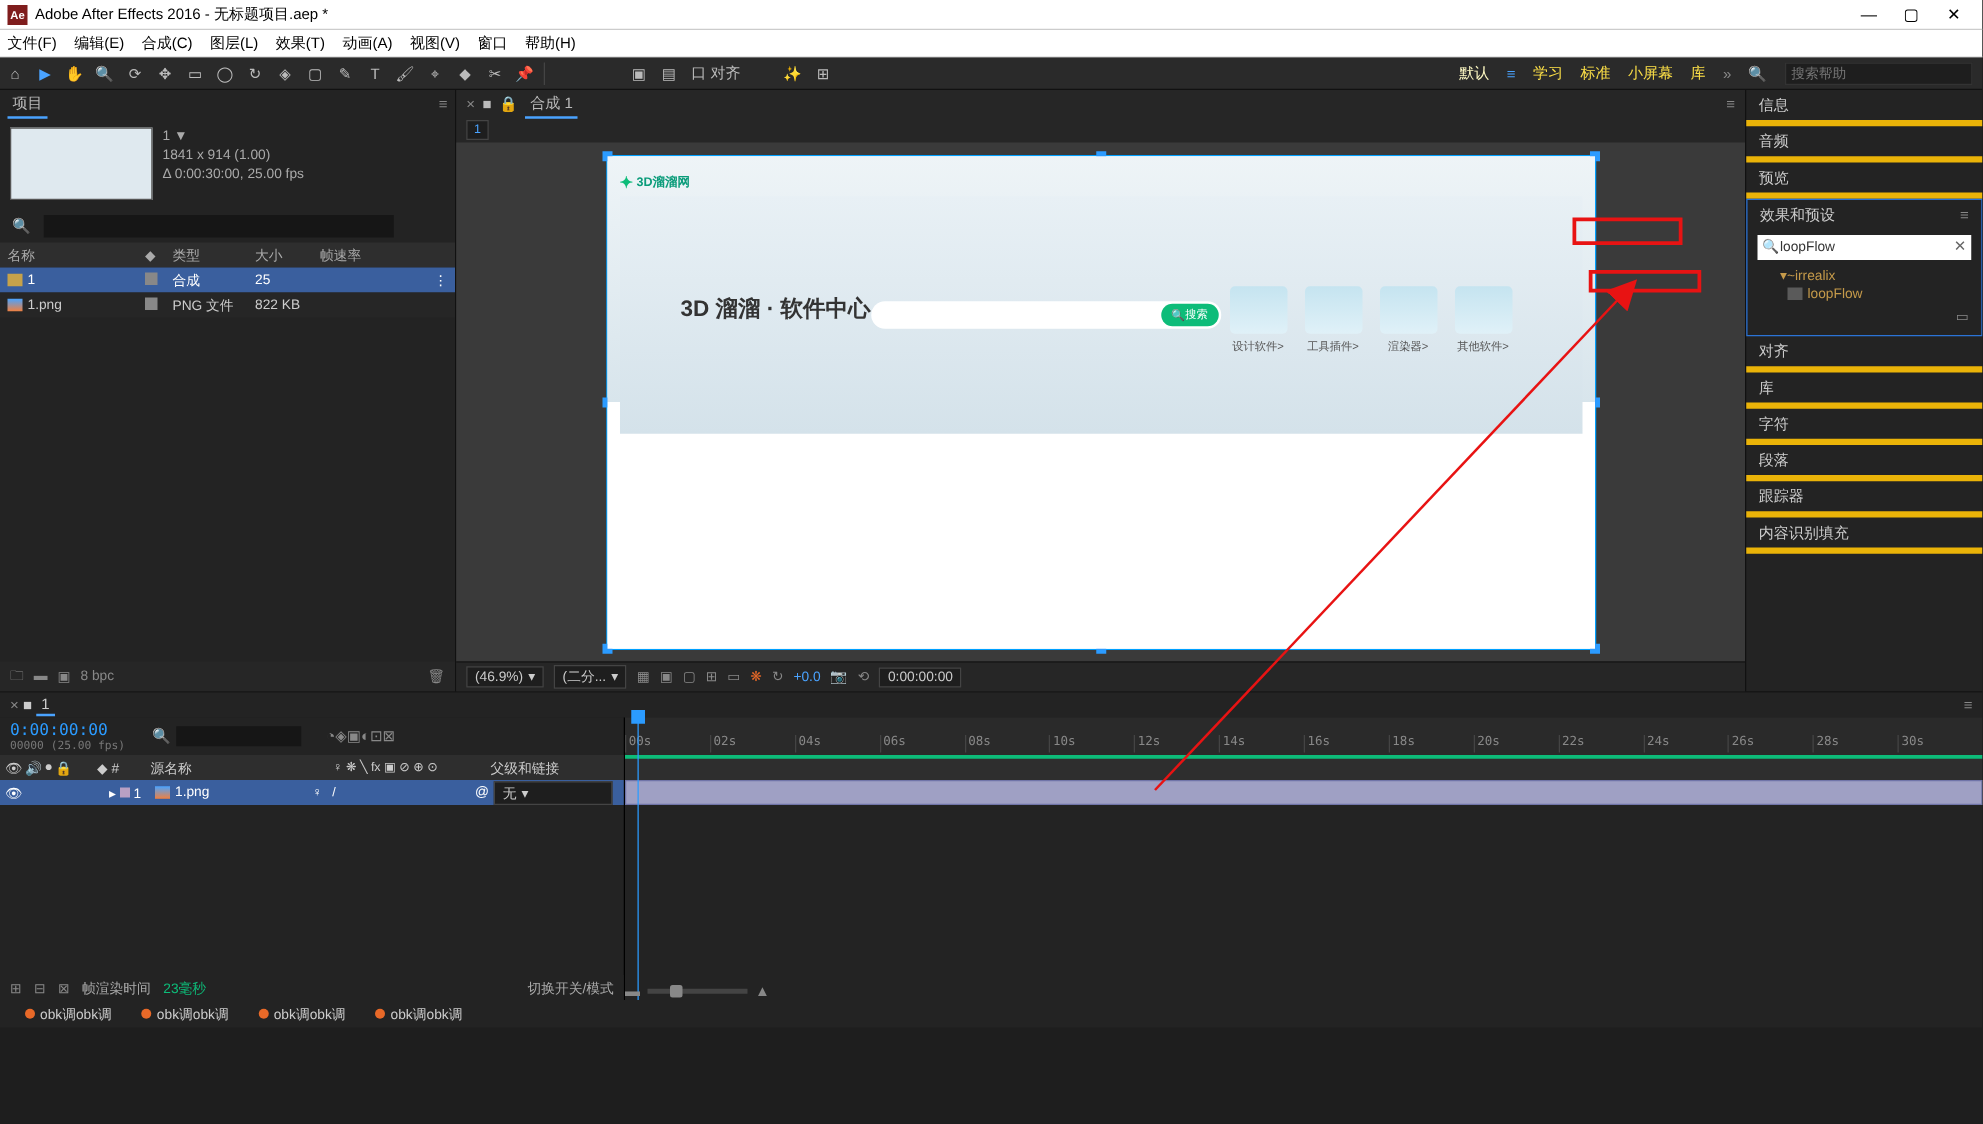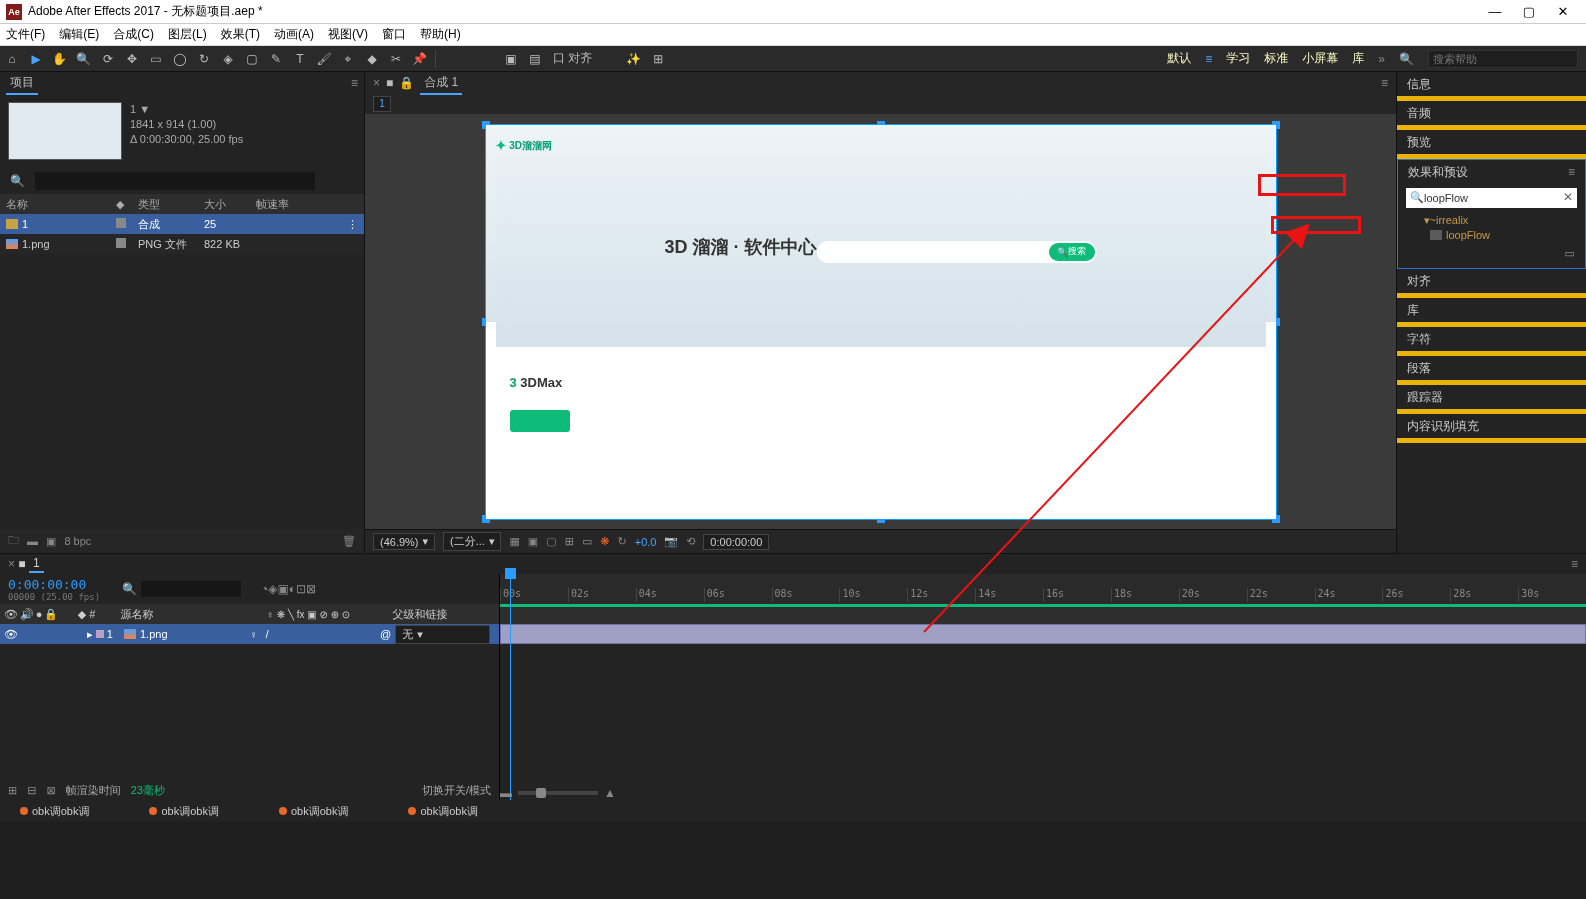--- a/index.html
+++ b/index.html
@@ -14,21 +14,21 @@
 
 .menu-bar { height:22px; background:#fff; color:#000; display:flex; align-items:center; padding:0 6px; border-bottom:1px solid #ddd; }
 .menu-bar .mi { margin-right:14px; cursor:pointer; }
 
 
 .toolbar { height:26px; background:#2a2a2a; border-bottom:1px solid #111; display:flex; align-items:center; }
 .tool-icon { width:24px; height:24px; display:flex; align-items:center; justify-content:center; color:#bbb; cursor:pointer; }
 .tool-icon.sel { color:#4aa3ff; }
 .tool-divider { width:1px; height:18px; background:#444; margin:0 3px; }
 .toolbar .right { margin-left:auto; display:flex; align-items:center; gap:14px; padding-right:8px; }
-.workspace-btn { color:#fef9c3; cursor:pointer; }
+.workspace-btn { color:#fde047; cursor:pointer; }
 .workspace-btn.sel { color:#fef9c3; }
 .help-search { width:150px; height:18px; background:#1e1e1e; border:1px solid #333; color:#999; padding:0 4px; font-size:11px; }
 
 
 .main { display:flex; height:481px; }
 
 
 .project-panel { width:365px; background:#232323; display:flex; flex-direction:column; border-right:1px solid #111; }
 .panel-tab-row { height:22px; display:flex; align-items:center; padding:0 6px; color:#bbb; }
 .tab-label { border-bottom:2px solid #4aa3ff; padding:2px 4px; font-size:12px;}
@@ -120,33 +120,33 @@
 .ruler{height:30px;background:#2a2a2a;display:flex;align-items:flex-end;padding-bottom:2px;}
 .ruler-tick{flex:1;font-size:10px;color:#888;text-align:left;border-left:1px solid #444;height:14px;padding-left:2px;font-family:Consolas,monospace;}
 .track-area{position:relative;height:180px;}
 .track-head-bar{height:20px;background:#2e2e2e;}
 .track-bar{height:20px;background:#9fa0c4;margin-top:0;position:relative;border:1px solid #7074a8;}
 .track-top-green{position:absolute;top:0;left:0;right:0;height:3px;background:#0dbc79;}
 .playhead{position:absolute;top:0;bottom:0;width:1px;background:#2b9bff;left:10px;}
 .playhead-top{position:absolute;top:-6px;left:-5px;width:11px;height:11px;background:#2b9bff;}
 
 
-.status-bar{height:22px;background:#232323;display:flex;align-items:center;gap:60px;padding:0 20px;font-size:11px;}
+.status-bar{height:22px;background:#232323;display:flex;align-items:center;gap:24px;padding:0 20px;font-size:11px;}
 .status-bar .dot{ width:8px;height:8px;border-radius:50%;background:#e86928;display:inline-block;margin-right:4px;}
 
 svg.arrow{position:absolute;z-index:100;pointer-events:none;}
 .cf-ic{color:#888;cursor:pointer;}
 .small-sq{width:10px;height:10px;background:#888;display:inline-block;}
 </style>
 </head>
 <body>
 
 <div class="title-bar">
   <div class="app-icon">Ae</div>
-  <div>Adobe After Effects 2017 - 无标题项目.aep *</div>
+  <div>Adobe After Effects 2016 - 无标题项目.aep *</div>
   <div class="spacer"></div>
   <div class="winbtn">—</div>
   <div class="winbtn">▢</div>
   <div class="winbtn close">✕</div>
 </div>
 
 <div class="menu-bar">
   <span class="mi">文件(F)</span>
   <span class="mi">编辑(E)</span>
   <span class="mi">合成(C)</span>
@@ -275,24 +275,38 @@
           <div class="sel-handle" style="bottom:-4px;left:50%;margin-left:-4px;"></div>
           <div class="sel-handle" style="bottom:-4px;right:-4px;"></div>
         <div class="canvas-img">
           <div class="fake-content">
             <div class="fake-header"><span style="color:#0dbc79;font-size:13px;">✦</span>&nbsp;<span>3D溜溜网</span></div>
             <div class="fake-hero">
               <div class="fake-title">3D 溜溜 · 软件中心</div>
               <div class="fake-search-bar">
                   <div class="fake-search-btn">🔍 <span>搜索</span></div>
                 </div>
-            </div>
-            <div class="fake-lower">
-              <div class="fake-3d"><span style="color:#0a6;">3</span> <span>3DMax</span></div>
-              <div class="fake-btn-dl"></div>
+              <div class="fake-cards">
+                <div class="fake-card">
+                    <div class="fake-card-ico"></div>
+                    <div>设计软件&gt;</div>
+                  </div>
+                <div class="fake-card">
+                    <div class="fake-card-ico"></div>
+                    <div>工具插件&gt;</div>
+                  </div>
+                <div class="fake-card">
+                    <div class="fake-card-ico"></div>
+                    <div>渲染器&gt;</div>
+                  </div>
+                <div class="fake-card">
+                    <div class="fake-card-ico"></div>
+                    <div>其他软件&gt;</div>
+                  </div>
+              </div>
             </div>
           </div>
         </div>
       </div>
     </div>
     <div class="comp-footer">
       <span class="dd"><span>(46.9%)</span> ▾</span>
       <span class="dd"><span>(二分...</span> ▾</span>
       <span class="cf-ic">▦</span>
       <span class="cf-ic">▣</span>

